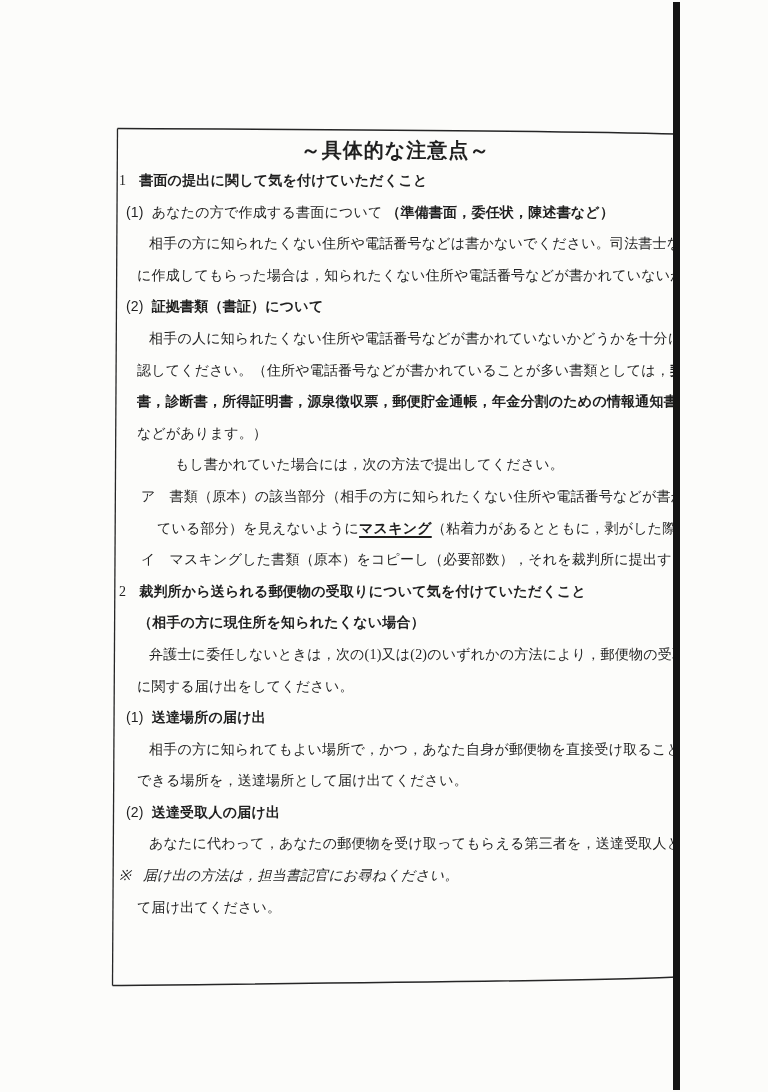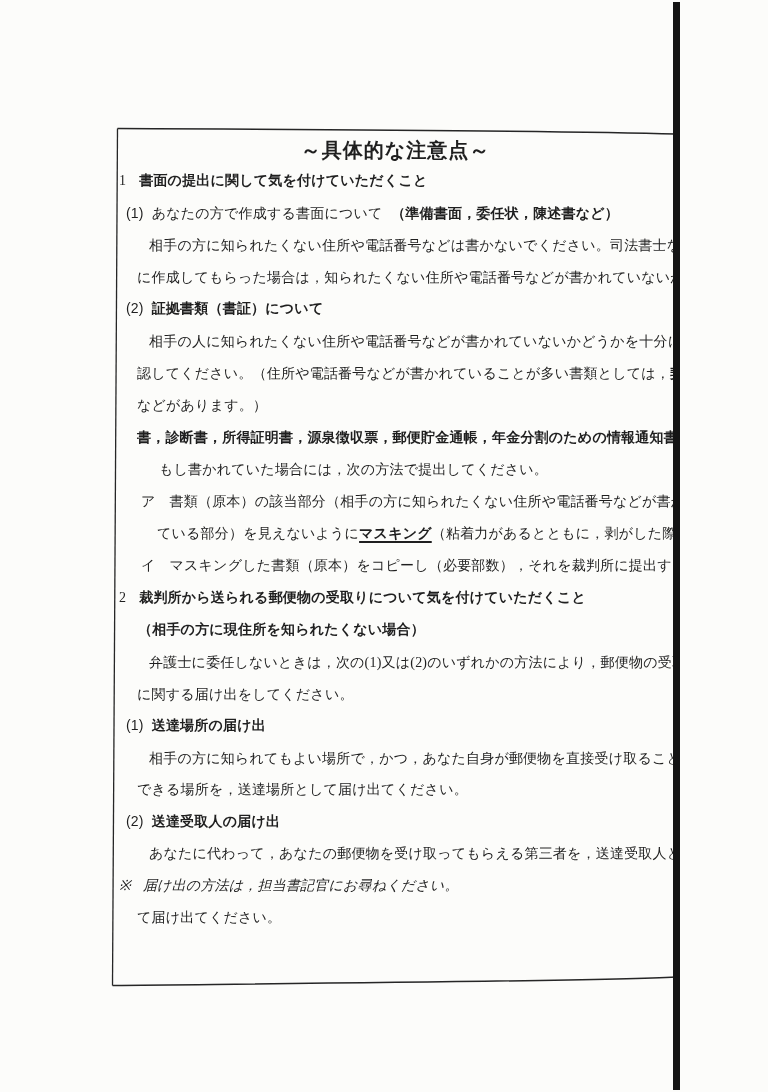--- a/index.html
+++ b/index.html
@@ -46,29 +46,29 @@
     font-size:14px;
     white-space:nowrap;
     letter-spacing:0.2px;
   }
   .marker{display:inline-block;}
   .t-h1{padding-left:2px;}
   .t-h1 .marker{margin-right:13px;font-family:"Liberation Serif",serif;}
   .t-h2{padding-left:9px;}
   .t-h2 .marker{margin-right:8px;font-family:"Liberation Sans",sans-serif;}
   .t-pf{padding-left:32px;}
-  .t-pf2{padding-left:42px;}
+  .t-pf2{padding-left:58px;}
   .t-pc{padding-left:20px;}
   .t-kana{padding-left:24px;}
   .t-kana .marker{margin-right:14px;font-family:"Liberation Serif",serif;}
   .t-kc{padding-left:40px;}
   .t-ph{padding-left:21px;}
   .t-note{padding-left:2px;}
   .t-note .marker{margin-right:12px;font-style:italic;}
-  .f-s{font-family:Liberation Mono, monospace;}
+  .f-s{font-family:Liberation Serif, serif;}
   .f-m{font-family:"Liberation Serif","DejaVu Serif",serif;}
   .b{font-weight:bold;}
   .u{text-decoration:underline;text-underline-offset:3px;text-decoration-thickness:1.5px;}
   .i{font-style:italic;}
 </style>
 </head>
 <body>
 
 <div class="page">
 
@@ -81,22 +81,22 @@
   <div class="frame">
     <div class="doc-title">～具体的な注意点～</div>
     <div>
         <div class="line t-h1"><span class="marker">1</span><span class="f-s b">書面の提出に関して気を付けていただくこと</span></div>
         <div class="line t-h2"><span class="marker">(1)</span><span class="f-s">あなたの方で作成する書面について </span><span class="f-s b">（準備書面，委任状，陳述書など）</span></div>
         <div class="line t-pf"><span class="f-m">相手の方に知られたくない住所や電話番号などは書かないでください。司法書士など</span></div>
         <div class="line t-pc"><span class="f-m">に作成してもらった場合は，知られたくない住所や電話番号などが書かれていないかど</span></div>
         <div class="line t-h2"><span class="marker">(2)</span><span class="f-s b">証拠書類（書証）について</span></div>
         <div class="line t-pf"><span class="f-m">相手の人に知られたくない住所や電話番号などが書かれていないかどうかを十分に確</span></div>
         <div class="line t-pc"><span class="f-m">認してください。（住所や電話番号などが書かれていることが多い書類としては，</span><span class="f-s b">契約</span></div>
+        <div class="line t-pc"><span class="f-s b">書，診断書，所得証明書，源泉徴収票，郵便貯金通帳，年金分割のための情報通知書</span></div>
         <div class="line t-pc"><span class="f-m">などがあります。）</span></div>
-        <div class="line t-pc"><span class="f-s b">書，診断書，所得証明書，源泉徴収票，郵便貯金通帳，年金分割のための情報通知書</span></div>
         <div class="line t-pf2"><span class="f-m">もし書かれていた場合には，次の方法で提出してください。</span></div>
         <div class="line t-kana"><span class="marker">ア</span><span class="f-m">書類（原本）の該当部分（相手の方に知られたくない住所や電話番号などが書かれ</span></div>
         <div class="line t-kc"><span class="f-m">ている部分）を見えないように</span><span class="f-s b u">マスキング</span><span class="f-m">（粘着力があるとともに，剥がした際に用</span></div>
         <div class="line t-kana"><span class="marker">イ</span><span class="f-m">マスキングした書類（原本）をコピーし（必要部数），それを裁判所に提出する。</span></div>
         <div class="line t-h1"><span class="marker">2</span><span class="f-s b">裁判所から送られる郵便物の受取りについて気を付けていただくこと</span></div>
         <div class="line t-ph"><span class="f-s b">（相手の方に現住所を知られたくない場合）</span></div>
         <div class="line t-pf"><span class="f-m">弁護士に委任しないときは，次の(1)又は(2)のいずれかの方法により，郵便物の受取り</span></div>
         <div class="line t-pc"><span class="f-m">に関する届け出をしてください。</span></div>
         <div class="line t-h2"><span class="marker">(1)</span><span class="f-s b">送達場所の届け出</span></div>
         <div class="line t-pf"><span class="f-m">相手の方に知られてもよい場所で，かつ，あなた自身が郵便物を直接受け取ることが</span></div>

